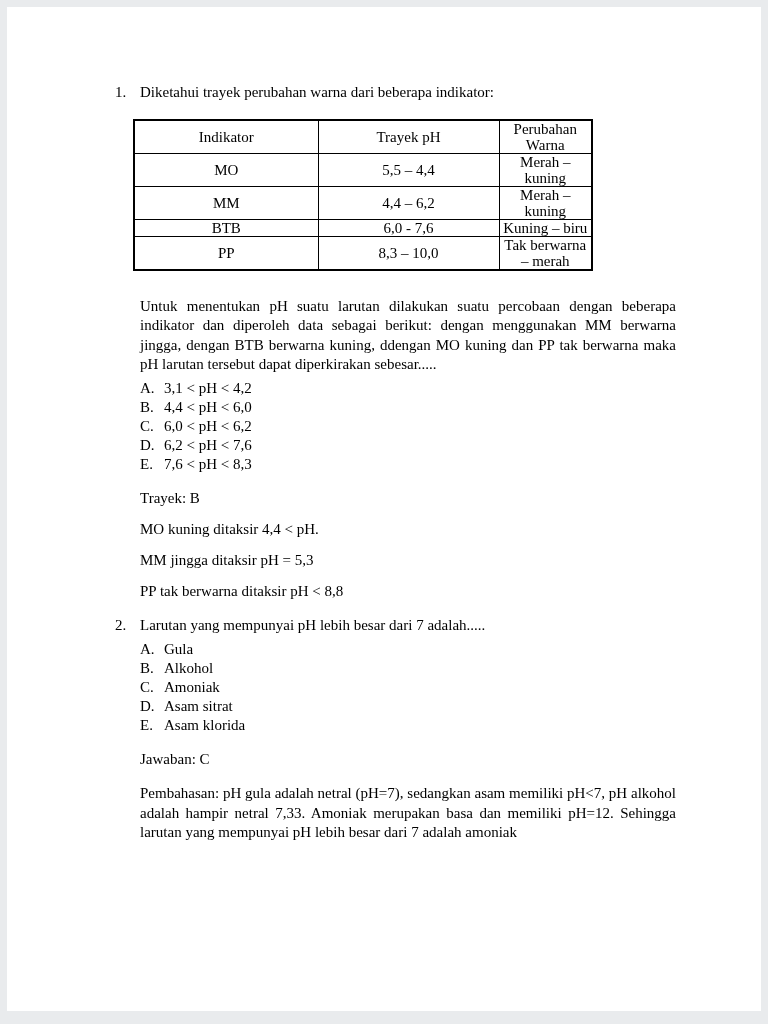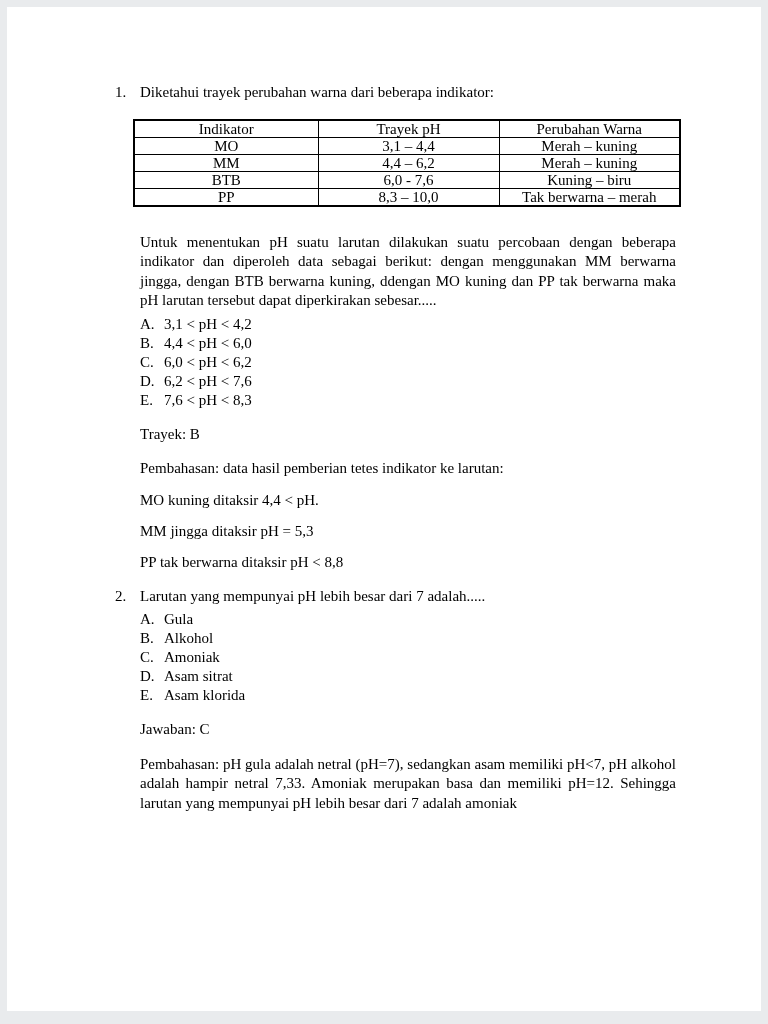--- a/index.html
+++ b/index.html
@@ -23,21 +23,21 @@
     padding: 76px 85px 0 108px;
     font-size: 15px;
     line-height: 19.5px;
   }
   .qline { display: flex; }
   .qnum { width: 25px; flex: none; }
   .qtext { flex: 1; font-family: Liberation Serif, serif; }
   table.indicator-table {
     border-collapse: collapse;
     margin: 16px 0 0 18px;
-    width: 548px;
+    width: 460px;
     border: 2px solid #000;
   }
   table.indicator-table th,
   table.indicator-table td {
     border: 1px solid #000;
     font-weight: normal;
     font-size: 15px;
     text-align: center;
     height: 17px;
     line-height: 16px;
@@ -71,21 +71,21 @@
       <thead>
         <tr>
           <th style="width:184px">Indikator</th>
           <th style="width:181px">Trayek pH</th>
           <th>Perubahan Warna</th>
         </tr>
       </thead>
       <tbody>
         <tr>
           <td>MO</td>
-          <td>3,1 – 4,4</td>
+          <td>5,5 – 4,4</td>
           <td>Merah – kuning</td>
         </tr>
         <tr>
           <td>MM</td>
           <td>4,4 – 6,2</td>
           <td>Merah – kuning</td>
         </tr>
         <tr>
           <td>BTB</td>
           <td>6,0 - 7,6</td>
@@ -119,21 +119,20 @@
         <span>6,2 &lt; pH &lt; 7,6</span>
       </div>
       <div class="option">
         <span class="opt-letter">E.</span>
         <span>7,6 &lt; pH &lt; 8,3</span>
       </div>
     </div>
 
     <p class="mt-md" style="padding-left:25px">Trayek: B</p>
 
-    <p class="mt-md" style="padding-left:25px">Pembahasan: data hasil pemberian tetes indikator ke larutan:</p>
     <p class="mt-sm disc-line" style="padding-left:25px">MO kuning ditaksir 4,4 &lt; pH.</p>
     <p class="mt-sm disc-line" style="padding-left:25px">MM jingga ditaksir pH = 5,3</p>
     <p class="mt-sm disc-line" style="padding-left:25px">PP tak berwarna ditaksir pH &lt; 8,8</p>
 
     <div class="qline mt-md">
       <span class="qnum">2.</span>
       <span class="qtext">Larutan yang mempunyai pH lebih besar dari 7 adalah.....</span>
     </div>
 
     <div class="options">

